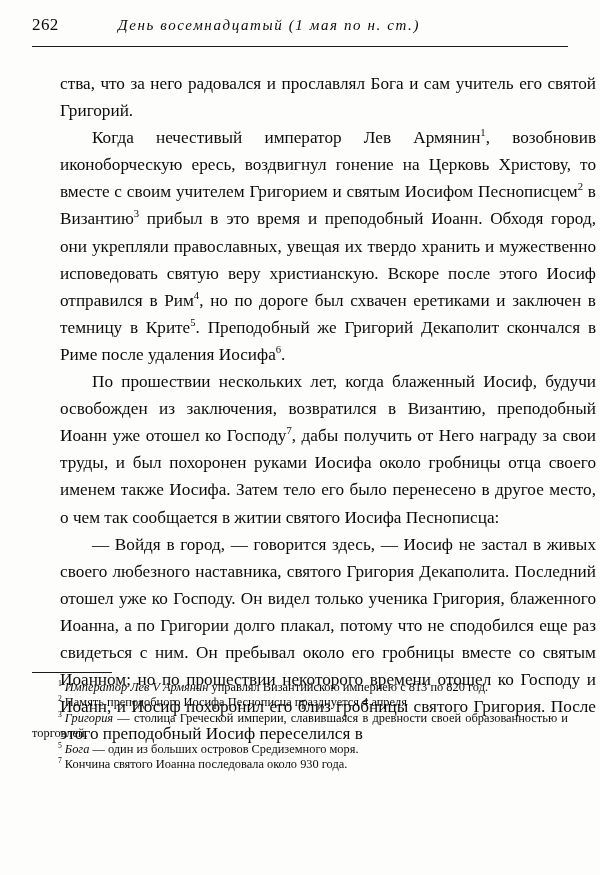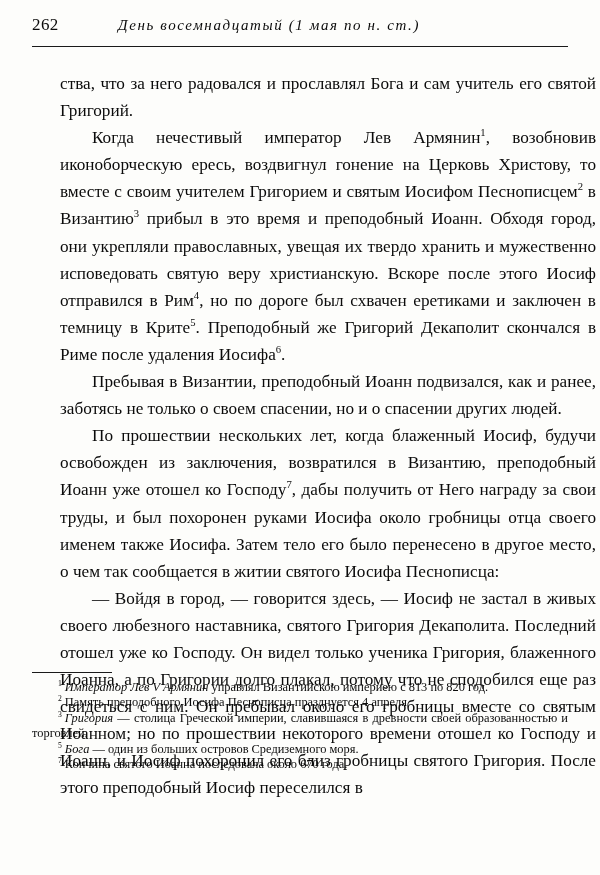--- a/index.html
+++ b/index.html
@@ -121,29 +121,28 @@
     <div class="header-row">
       <span class="folio">262</span>
       <span class="running-title">День восемнадцатый (1 мая по н. ст.)</span>
     </div>
     <div class="header-rule"></div>
   </div>
 
   <div class="body-text">
       <p class="para no-indent">ства, что за него радовался и прославлял Бога и сам учитель его святой Григорий.</p>
       <p class="para">Когда нечестивый император Лев Армянин<sup>1</sup>, возобновив иконоборческую ересь, воздвигнул гонение на Церковь Христову, то вместе с своим учителем Григорием и святым Иосифом Песнописцем<sup>2</sup> в Византию<sup>3</sup> прибыл в это время и преподобный Иоанн. Обходя город, они укрепляли православных, увещая их твердо хранить и мужественно исповедовать святую веру христианскую. Вскоре после этого Иосиф отправился в Рим<sup>4</sup>, но по дороге был схвачен еретиками и заключен в темницу в Крите<sup>5</sup>. Преподобный же Григорий Декаполит скончался в Риме после удаления Иосифа<sup>6</sup>.</p>
-      <p class="para">Пребывая в Византии, преподобный Иоанн подвизался, как и ранее, заботясь не только о своем спасении, но и о спасении других людей.</p>
       <p class="para">По прошествии нескольких лет, когда блаженный Иосиф, будучи освобожден из заключения, возвратился в Византию, преподобный Иоанн уже отошел ко Господу<sup>7</sup>, дабы получить от Него награду за свои труды, и был похоронен руками Иосифа около гробницы отца своего именем также Иосифа. Затем тело его было перенесено в другое место, о чем так сообщается в житии святого Иосифа Песнописца:</p>
       <p class="para">— Войдя в город, — говорится здесь, — Иосиф не застал в живых своего любезного наставника, святого Григория Декаполита. Последний отошел уже ко Господу. Он видел только ученика Григория, блаженного Иоанна, а по Григории долго плакал, потому что не сподобился еще раз свидеться с ним. Он пребывал около его гробницы вместе со святым Иоанном; но по прошествии некоторого времени отошел ко Господу и Иоанн, и Иосиф похоронил его близ гробницы святого Григория. После этого преподобный Иосиф переселился в</p>
     </div>
 
   <div class="footnotes">
     <div class="fn-rule"></div>
     <div class="fn-list">
         <p class="fn"><span class="fn-num">1</span><span><i>Император Лев V Армянин</i> управлял Византийскою империею с 813 по 820 год.</span></p>
         <p class="fn"><span class="fn-num">2</span><span>Память преподобного Иосифа Песнописца празднуется 4 апреля</span></p>
         <p class="fn"><span class="fn-num">3</span><span><i>Григория</i> — столица Греческой империи, славившаяся в древности своей образованностью и торговлей.</span></p>
         <p class="fn"><span class="fn-num">5</span><span><i>Бога</i> — один из больших островов Средиземного моря.</span></p>
-        <p class="fn"><span class="fn-num">7</span><span>Кончина святого Иоанна последовала около 670 года.</span></p>
+        <p class="fn"><span class="fn-num">7</span><span>Кончина святого Иоанна последовала около 930 года.</span></p>
       </div>
   </div>
 
 </div>
 
 </body></html>

